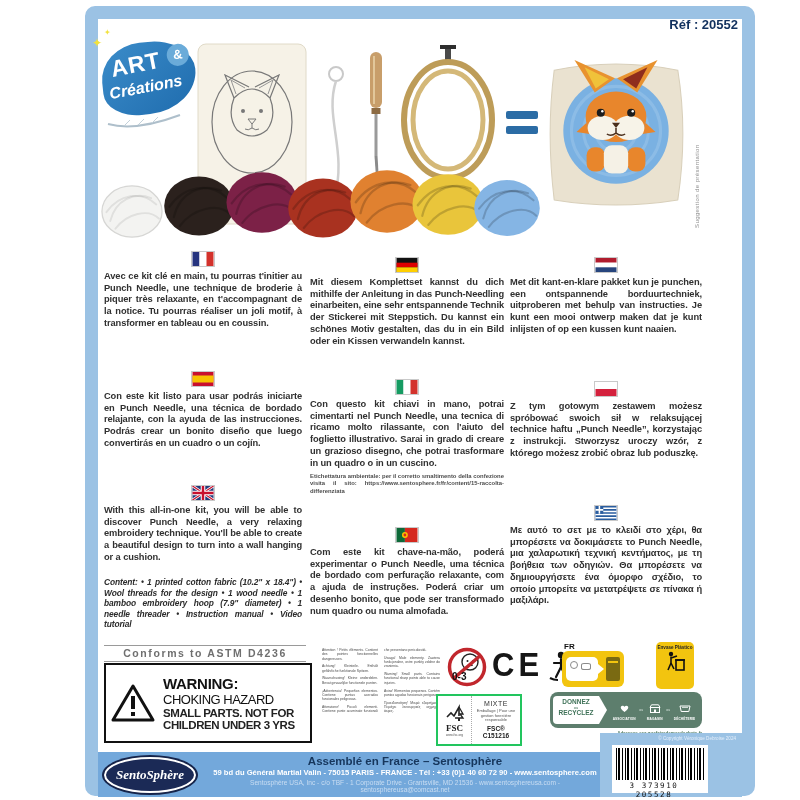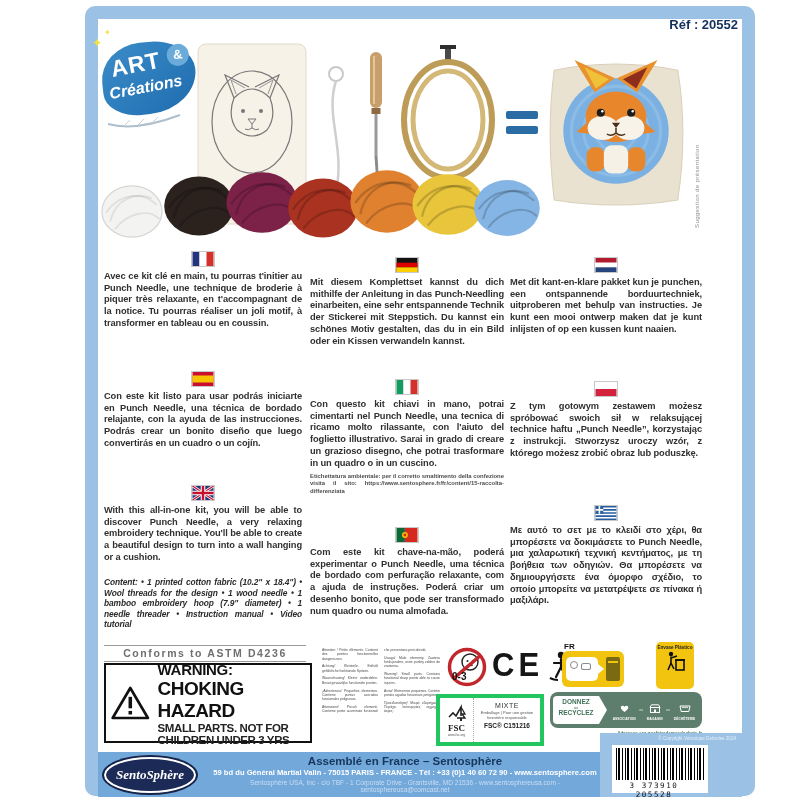--- a/index.html
+++ b/index.html
@@ -30,42 +30,42 @@
   .block { position:absolute; }
   .block .flag { display:block; margin:0 auto 5px auto; width:22px; height:14px; box-shadow:0 0 0 1px #c9c9c9; }
   .block p.body { font-size:9.3px; line-height:11.7px; font-weight:bold; letter-spacing:-0.1px; color:#303030; text-align:justify; }
   .block p.note { margin-top:4px; font-size:5.9px; line-height:7.2px; color:#4c4c4c; text-align:justify; font-weight:bold; }
   .content { font-size:8.4px; line-height:10.6px; font-weight:bold; font-style:italic; color:#2c2c2c; text-align:justify; letter-spacing:-0.1px; }
 
   .conforms { left:104px; top:645px; width:202px; text-align:center; font-size:10.5px; font-weight:bold; color:#6f6f6f; letter-spacing:1.6px; border-top:1.5px solid #9a9a9a; border-bottom:1.5px solid #9a9a9a; padding:1px 0 2px 0; }
 
   .warnbox { left:104px; top:663px; width:208px; height:80px; border:2.5px solid #111; display:flex; align-items:center; gap:7px; padding:5px 4px; background:#fff; }
   .warnbox .wtitle { font-size:15px; font-weight:bold; color:#111; letter-spacing:-0.3px; }
-  .warnbox .wl1 { font-size:19px; font-weight:bold; color:#111; letter-spacing:-0.5px; }
+  .warnbox .wl1 { font-size:13px; font-weight:normal; color:#111; letter-spacing:-0.5px; }
   .warnbox .wl2 { font-size:11.5px; font-weight:bold; color:#222; letter-spacing:-0.4px; }
 
   .fineprint { left:322px; top:648px; width:118px; height:96px; column-count:2; column-gap:6px; }
   .fineprint p { font-size:3.4px; line-height:4.3px; color:#4a4a4a; margin-bottom:3.5px; text-align:justify; }
 
   .ce { left:492px; top:648px; font-size:31px; font-weight:bold; color:#161616; letter-spacing:4px; transform:scaleY(1.05); }
 
   
   .frtri { left:562px; top:642px; width:72px; height:46px; }
   .frtri .fr-tab { position:absolute; left:2px; top:0; font-size:8px; font-weight:bold; color:#111; }
   .frtri .ybox { position:absolute; left:0; top:9px; width:62px; height:36px; background:#f2c40f; border-radius:6px; }
   .frtri .wpill { position:absolute; left:4px; top:15px; width:32px; height:24px; background:#fff; border-radius:5px; }
   .frtri .doodle { position:absolute; border:1.2px solid #8a8a8a; border-radius:50%; }
   .frtri .chev { position:absolute; left:36px; top:22px; width:0; height:0; border-left:6px solid #fff; border-top:5px solid transparent; border-bottom:5px solid transparent; }
   .frtri .bin { position:absolute; left:44px; top:15px; width:14px; height:24px; background:#7a6a12; border-radius:2px; }
   .frtri .bin:before { content:""; position:absolute; left:2px; top:4px; right:2px; height:2px; background:#f2c40f; }
 
   .envase { left:656px; top:642px; width:38px; height:47px; background:#f2c40f; border-radius:5px; text-align:center; padding-top:3px; }
   .envase .etxt { font-size:4.6px; font-weight:bold; color:#222; line-height:5.2px; }
 
-  .fscbox { left:436px; top:694px; width:108px; height:52px; border:4px solid #22c55e; background:#fff; display:flex; }
+  .fscbox { left:436px; top:694px; width:86px; height:52px; border:2px solid #22c55e; background:#fff; display:flex; }
   .fsc-left { width:34px; border-right:1px dotted #aaa; display:flex; flex-direction:column; align-items:center; justify-content:center; padding:2px 0; }
   .fsc-left .facr { font-family:"Liberation Serif",serif; font-weight:bold; font-size:9px; color:#222; }
   .fsc-left .furl { font-size:3.2px; color:#555; }
   .fsc-right { flex:1; text-align:center; padding:4px 2px; }
   .fsc-right .mix { font-size:7px; color:#333; letter-spacing:.5px; }
   .fsc-right .fdesc { font-size:4px; color:#555; line-height:4.6px; margin:2px 0; }
   .fsc-right .fcode { font-size:6.5px; font-weight:bold; color:#222; }
 
   .banner { left:550px; top:692px; width:152px; height:36px; background:#5d7e6d; border-radius:8px; display:flex; align-items:center; padding:3px; }
   .banner .chevbox { position:relative; background:#fff; width:46px; height:28px; border-radius:4px 0 0 4px; text-align:center; padding-top:3px; }

